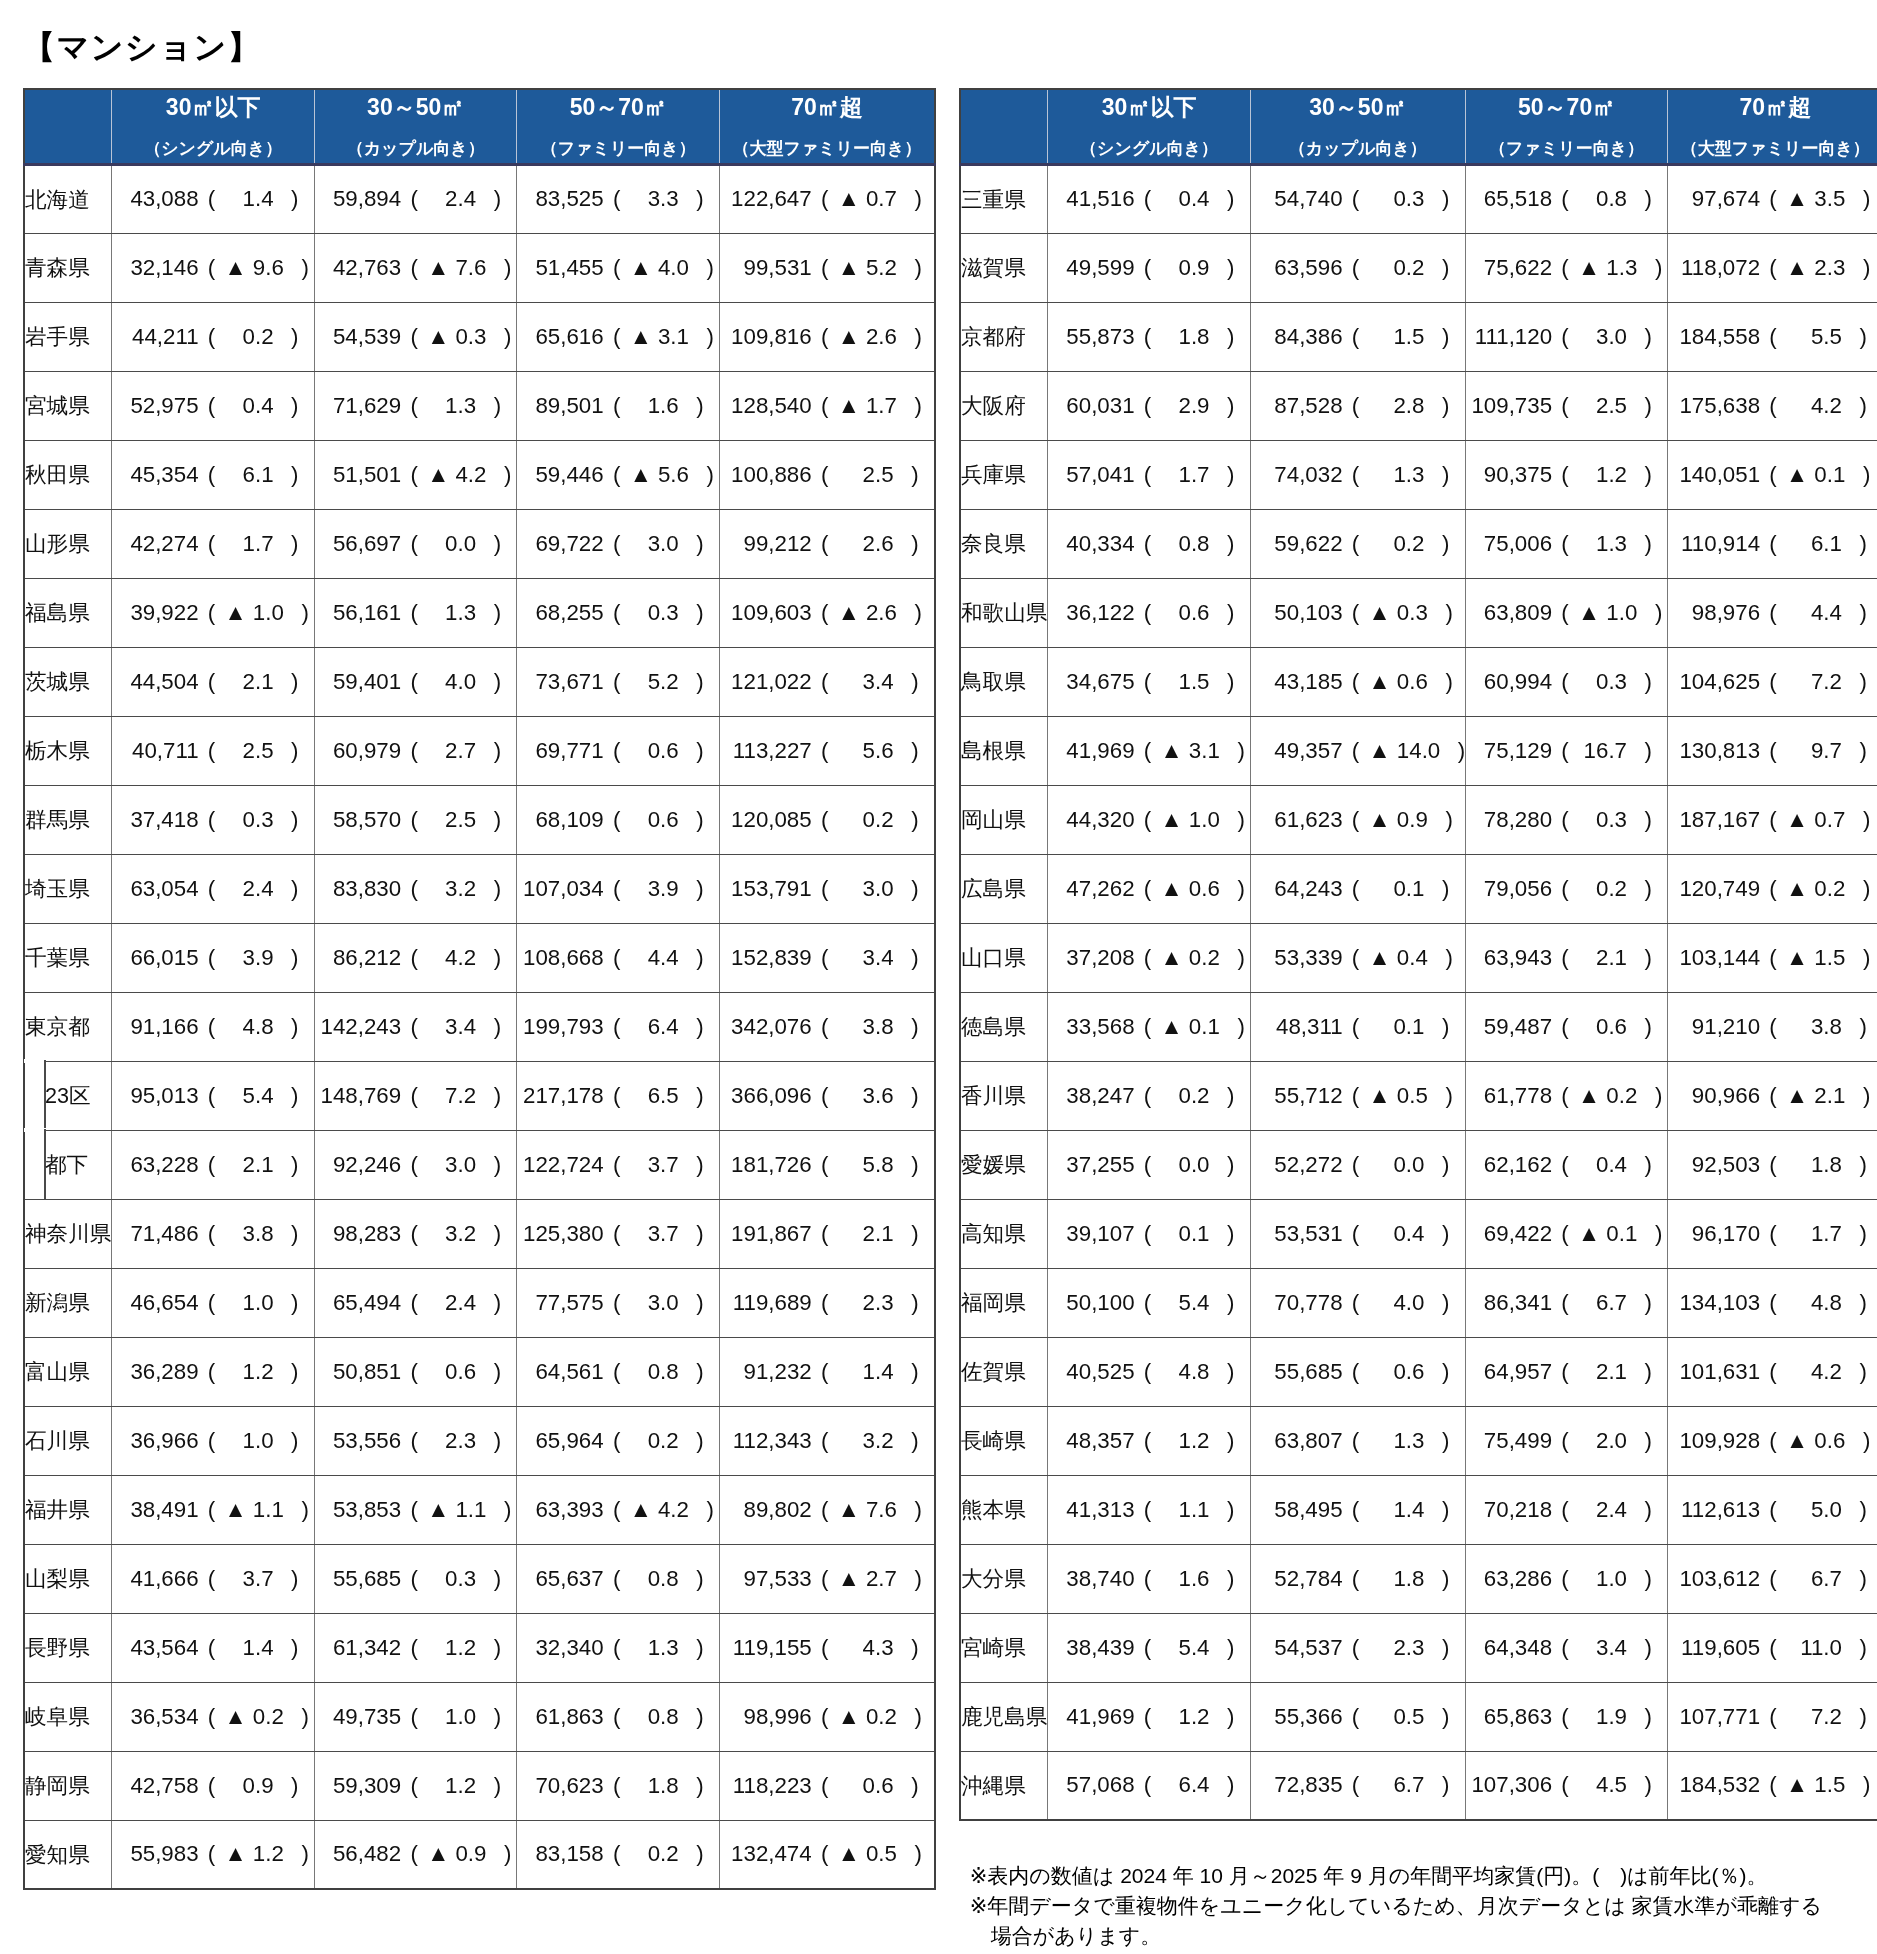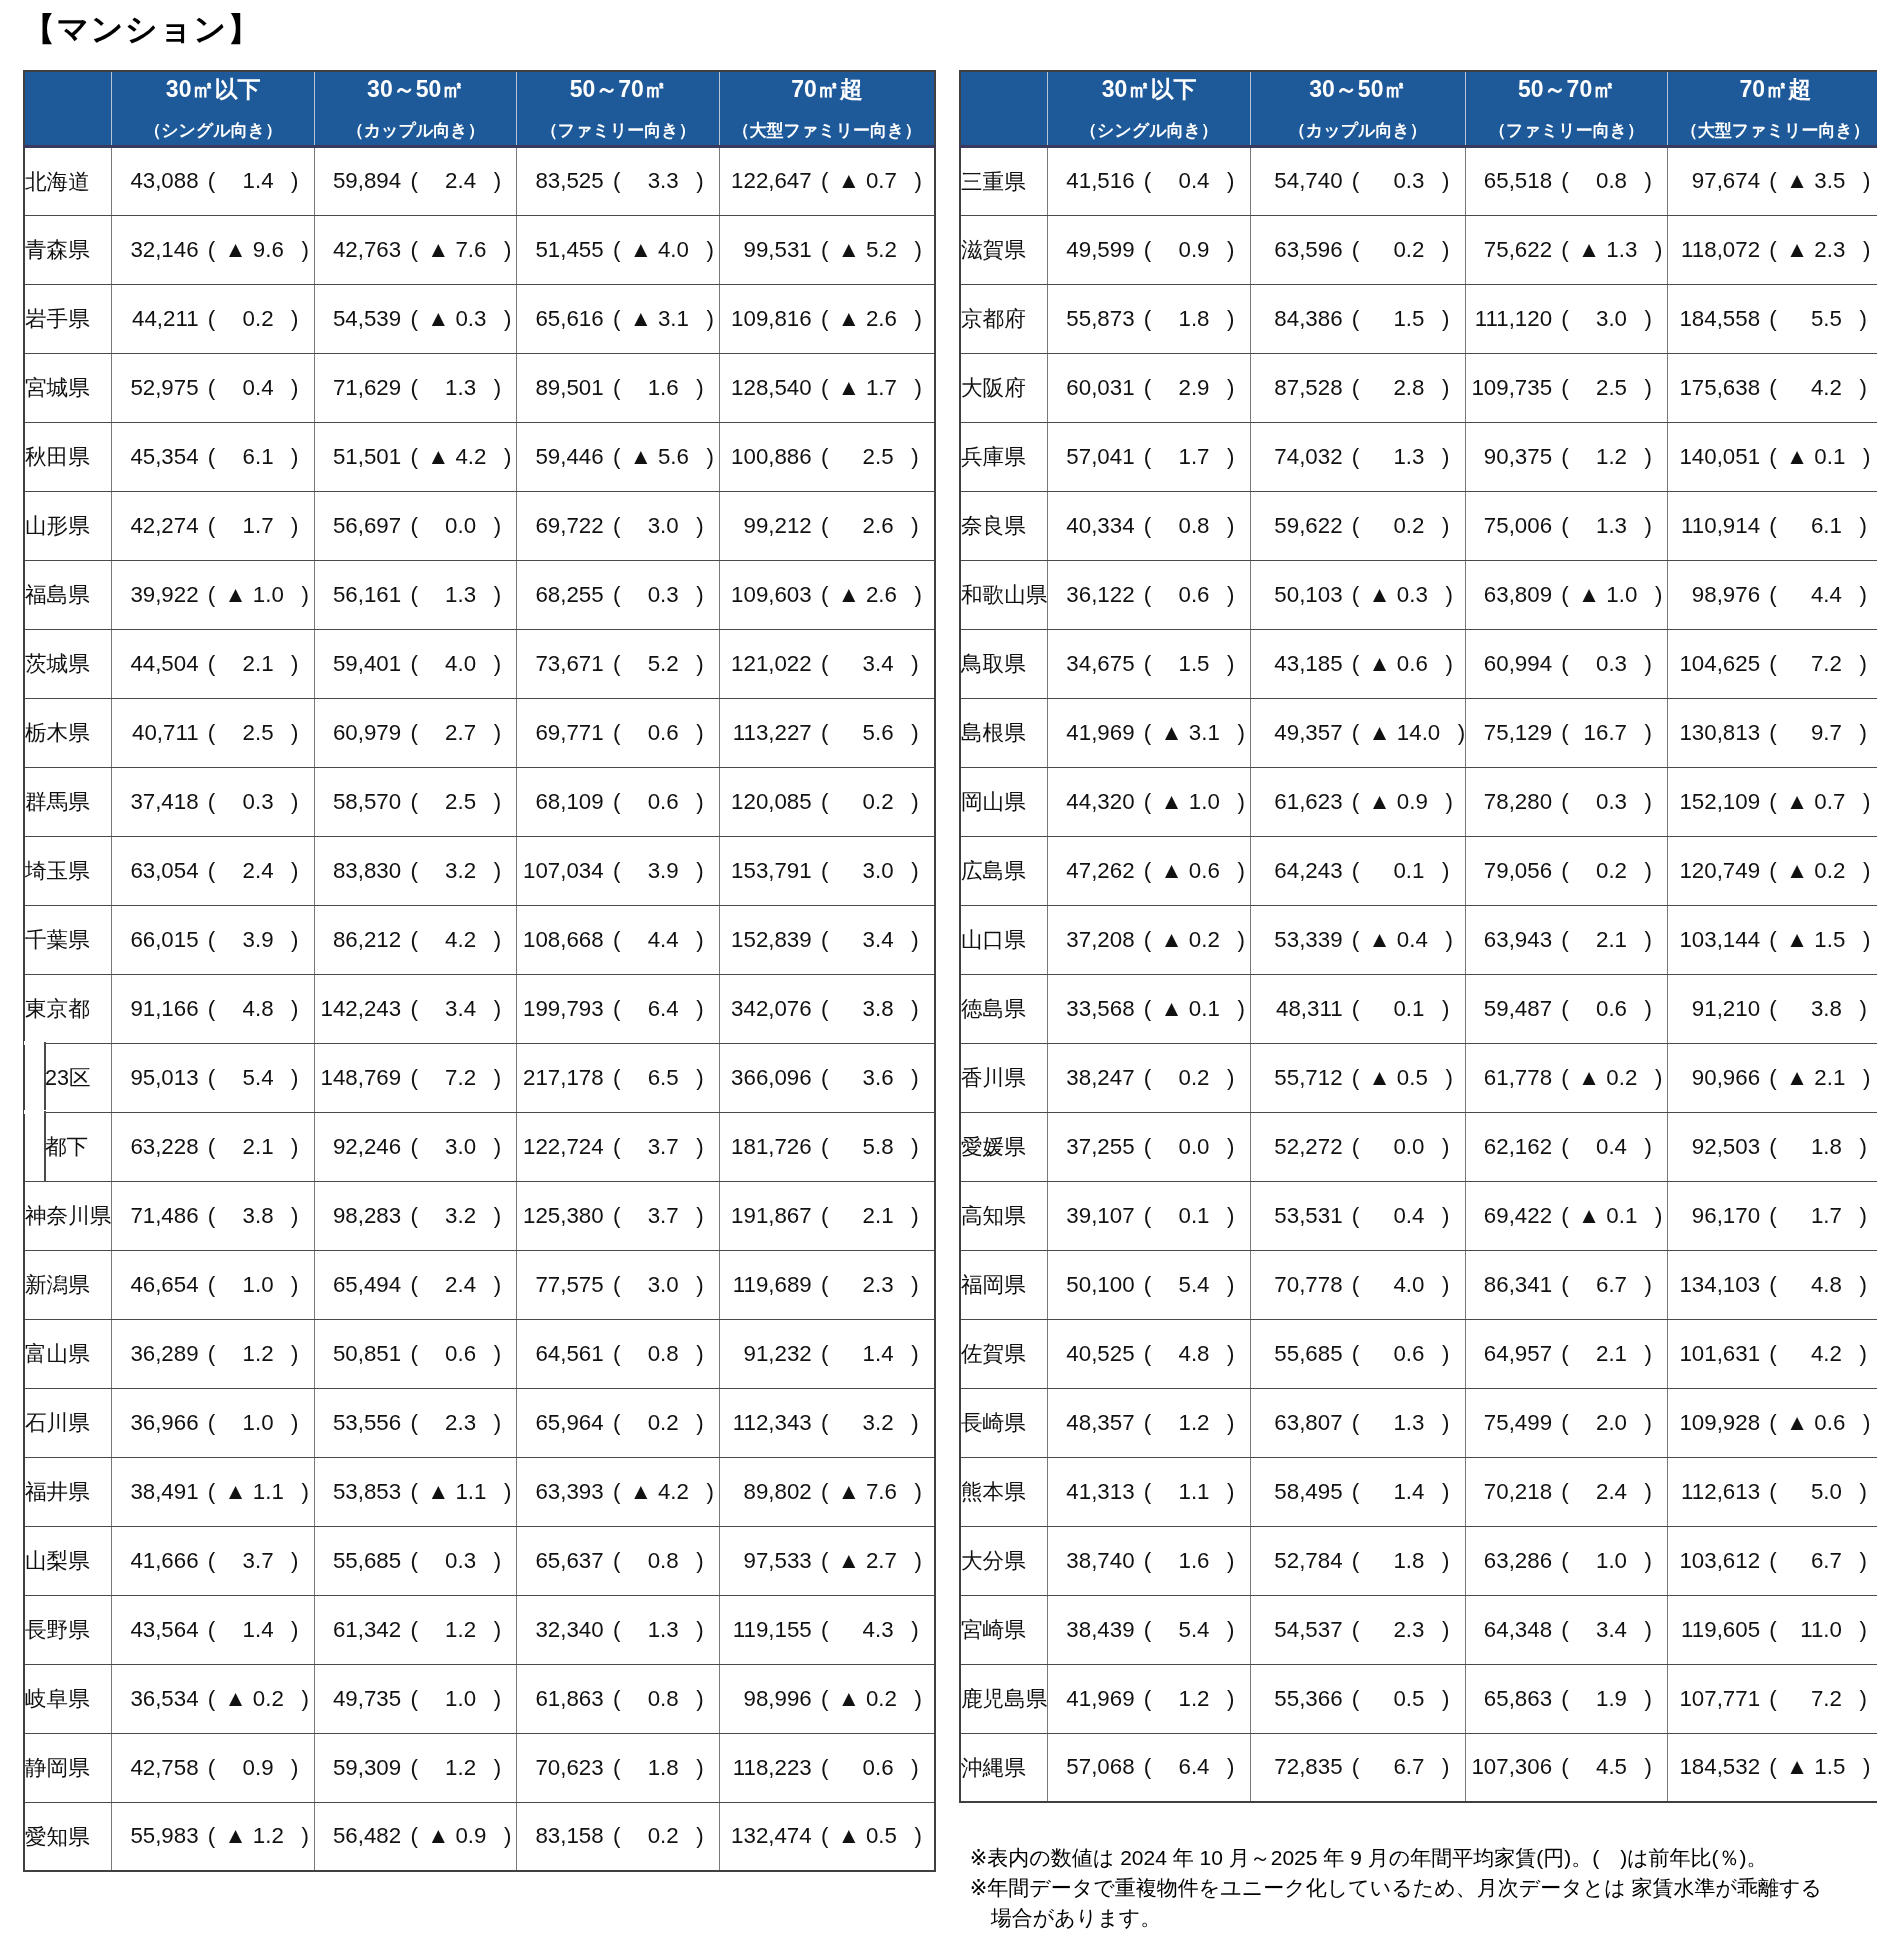--- a/index.html
+++ b/index.html
@@ -7,21 +7,21 @@
     --border-outer:#404040; --row-line:#4a4a4a; --col-line:#787878;
     --text:#111111; --bg:#ffffff;
   }
   *{box-sizing:border-box;}
   html,body{margin:0;padding:0;}
   body{
     width:1878px;height:1954px;background:var(--bg);color:var(--text);
     font-family:"Liberation Sans","DejaVu Sans",sans-serif;
     -webkit-font-smoothing:antialiased;overflow:hidden;
   }
-  .page{position:relative;padding:3px 0 0 23px;}
+  .page{position:relative;padding:21px 0 0 23px;}
   .title{
     font-size:32px;font-weight:bold;letter-spacing:1.5px;color:#000;
     margin:4.6px 0 18.5px 0;
   }
   .tables{display:flex;align-items:flex-start;gap:23px;}
   table{border-collapse:collapse;table-layout:fixed;background:#fff;}
   table.tbl{border:2.3px solid var(--border-outer);}
   .tbl th,.tbl td{
     border:1.2px solid var(--col-line);
     border-top:1.5px solid var(--row-line);
@@ -1351,21 +1351,21 @@
               <td class="num">
                 <div class="cw">
                   <span class="v">78,280</span>
                   <span class="op">(</span>
                   <span class="ch">0.3</span>
                   <span class="cp">)</span>
                 </div>
               </td>
               <td class="num">
                 <div class="cw">
-                  <span class="v">152,109</span>
+                  <span class="v">187,167</span>
                   <span class="op">(</span>
                   <span class="ch">▲ 0.7</span>
                   <span class="cp">)</span>
                 </div>
               </td>
             </tr>
             <tr>
               <td class="name"><span class="lbl">広島県</span></td>
               <td class="num">
                 <div class="cw">

